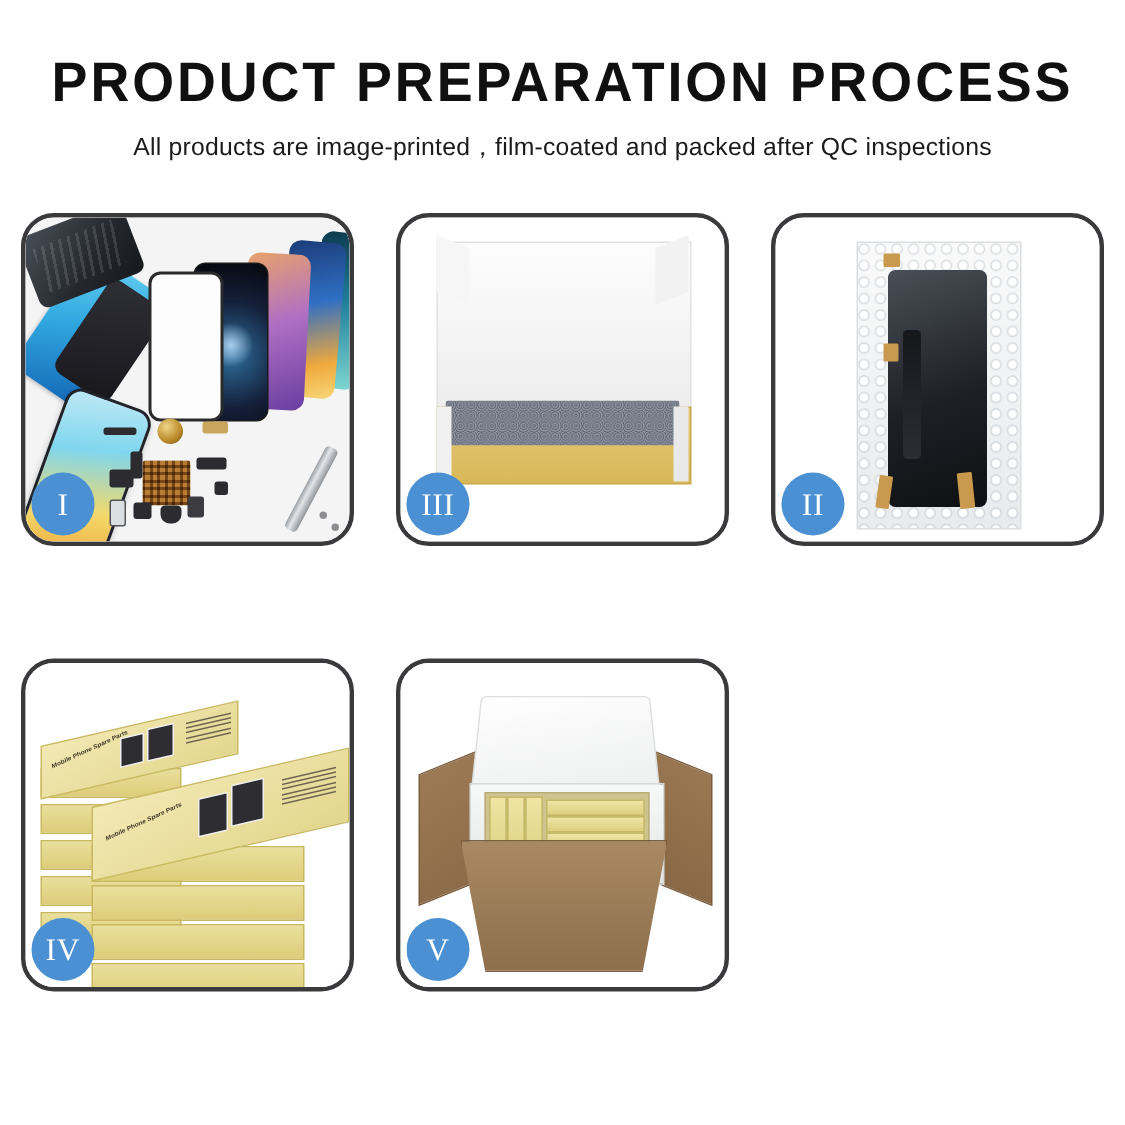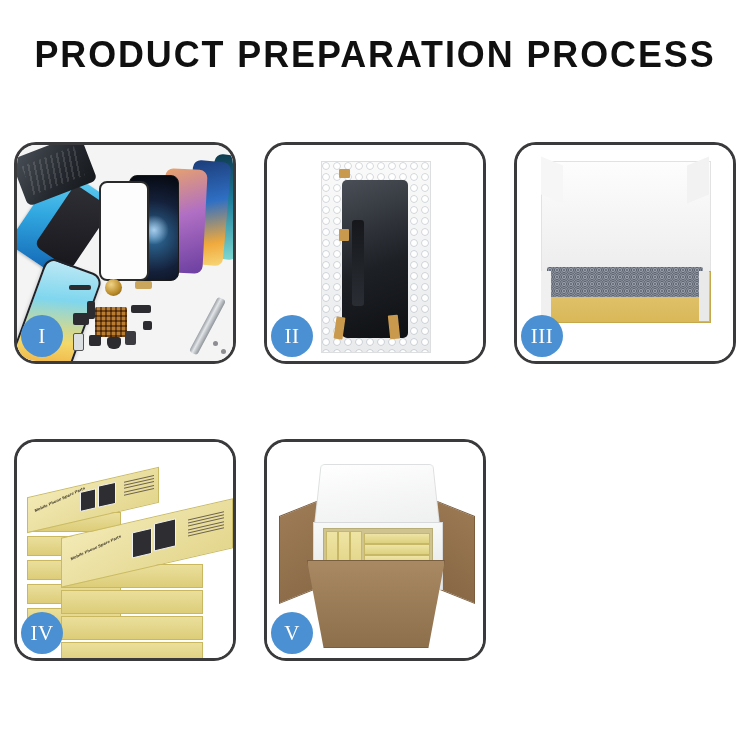--- a/index.html
+++ b/index.html
@@ -283,20 +283,21 @@
     clip-path:polygon(0 0,100% -10%,100% 78%,0 100%);
   }
   .seam{position:absolute;background:rgba(90,70,48,.45);}
   .tapestrip{position:absolute;background:#9d7f57;border:1px solid #8a6e4a;}
 </style>
 </head>
 <body>
 
 <div class="header">
   <div class="title">PRODUCT PREPARATION PROCESS</div>
+  <div class="subtitle">All products are image-printed，film-coated and packed after QC inspections</div>
 </div>
 
 <div class="grid">
 
   <div class="panel">
     <div class="scene p1">
       <div class="ph ph-adh"></div>
       <div class="ph ph-adh2"></div>
       <div class="ph ph-teal"></div>
       <div class="ph ph-blue"></div>
@@ -318,43 +319,43 @@
       <div class="chip c9"></div>
       <div class="chip c10"></div>
       <div class="driver"></div>
       <div class="screw" style="left:196px;top:196px;"></div>
       <div class="screw" style="left:204px;top:204px;"></div>
     </div>
     <div class="badge">I</div>
   </div>
 
   <div class="panel">
+    <div class="scene p3">
+      <div class="lid"></div>
+      <div class="lidflap-l"></div>
+      <div class="lidflap-r"></div>
+      <div class="boxbody"></div>
+      <div class="boxinner"></div>
+      <div class="boxlipL"></div>
+      <div class="boxlipR"></div>
+    </div>
+    <div class="badge">III</div>
+  </div>
+
+  <div class="panel">
     <div class="scene p2">
       <div class="bubblebag">
         <div class="screeninside"></div>
       </div>
       <div class="tape t1"></div>
       <div class="tape t2"></div>
       <div class="tape t3"></div>
       <div class="tape t4"></div>
     </div>
     <div class="badge">II</div>
-  </div>
-
-  <div class="panel">
-    <div class="scene p3">
-      <div class="lid"></div>
-      <div class="lidflap-l"></div>
-      <div class="lidflap-r"></div>
-      <div class="boxbody"></div>
-      <div class="boxinner"></div>
-      <div class="boxlipL"></div>
-      <div class="boxlipR"></div>
-    </div>
-    <div class="badge">III</div>
   </div>
 
   <div class="panel">
     <div class="scene p4">
       <div class="stack">
 
         <div class="sbox" style="left:2px;top:48px;width:92px;height:18px;"></div>
         <div class="sbox" style="left:2px;top:72px;width:92px;height:18px;"></div>
         <div class="sbox" style="left:2px;top:96px;width:92px;height:18px;"></div>
         <div class="sbox" style="left:2px;top:120px;width:92px;height:18px;"></div>

